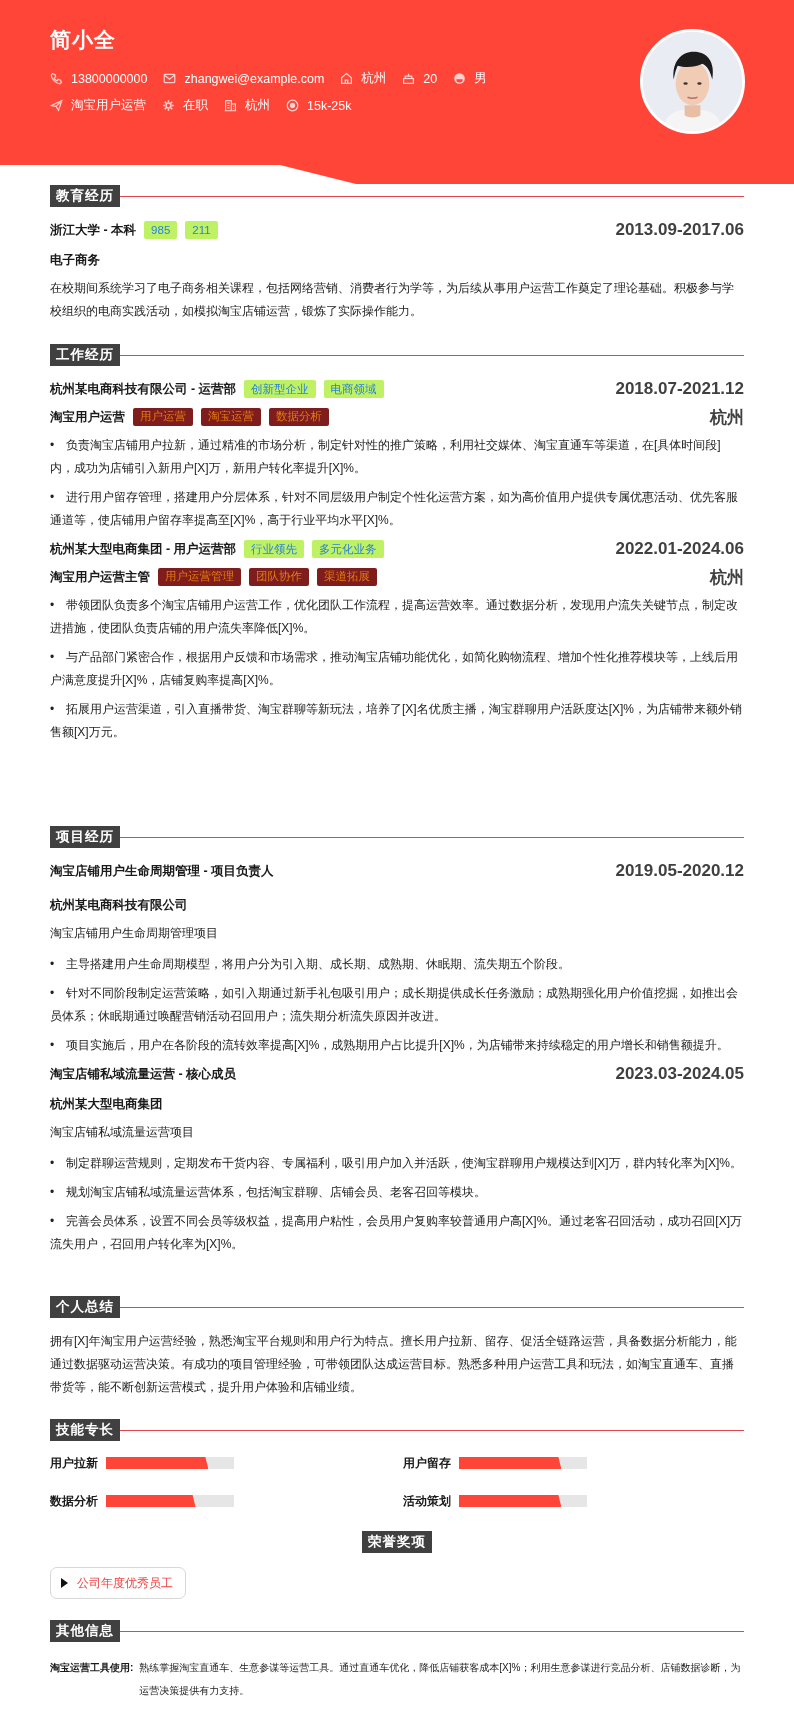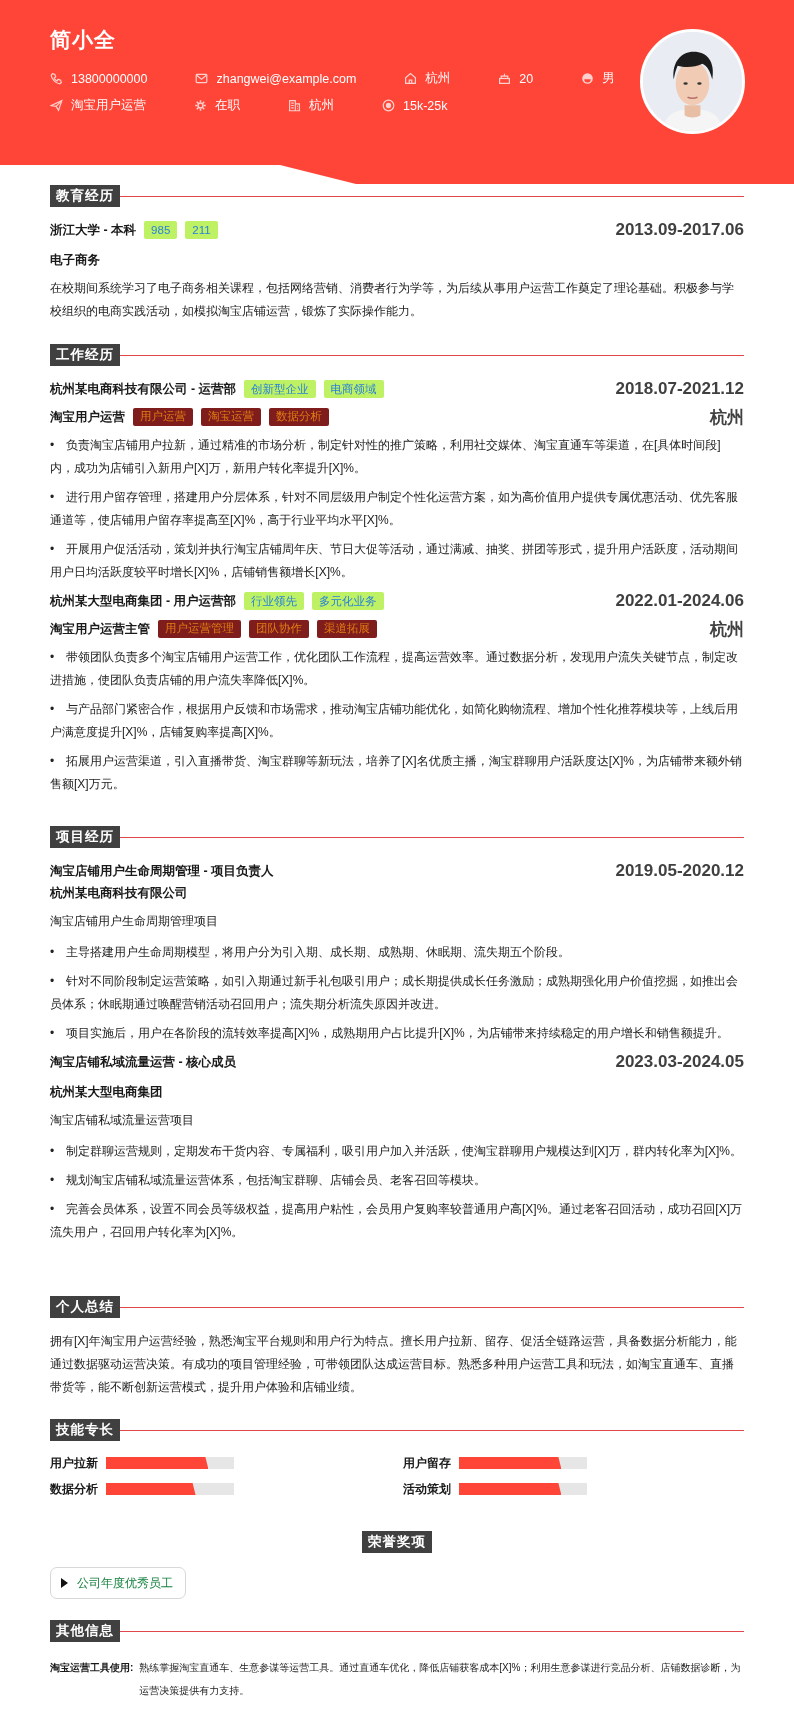--- a/index.html
+++ b/index.html
@@ -17,21 +17,21 @@
     position: absolute; left: 0; top: 0; width: 794px; height: 184px;
     background: #ff4538;
     clip-path: polygon(0 0, 100% 0, 100% 184px, 356px 184px, 280px 165px, 0 165px);
   }
   .name {
     position: absolute; left: 50px; top: 26px;
     font-size: 21px; font-weight: bold; color: #fff; letter-spacing: 1px;
   }
   .info-row {
     position: absolute; left: 50px; display: flex; align-items: center;
-    color: #fff; font-size: 12.5px; gap: 32px;
+    color: #fff; font-size: 12.5px;
   }
   .info-row.r1 { top: 70px; }
   .info-row.r2 { top: 97px; }
   .info-item { display: flex; align-items: center; margin-right: 16px; }
   .info-item .ic {
     width: 13px; height: 13px; margin-right: 8px; opacity: 0.75;
     display: inline-flex; align-items: center; justify-content: center;
   }
   .info-item .ic svg { width: 13px; height: 13px; }
   .avatar {
@@ -65,32 +65,32 @@
   .para { font-size: 12px; line-height: 23px; color: #222; }
   ul.bullets { list-style: none; }
   ul.bullets li {
     font-size: 12px; line-height: 23px; color: #222; margin-bottom: 6px;
   }
   ul.bullets li::before {
     content: "•"; display: inline-block; width: 16px; color: #222;
   }
 
   
-  .skills { display: grid; grid-template-columns: 353px 341px; row-gap: 10px; }
+  .skills { display: grid; grid-template-columns: 353px 341px; row-gap: 22px; }
   .skill { display: flex; align-items: center; height: 16px; }
   .skill .sname { font-weight: bold; font-size: 12px; width: 56px; color: #1a1a1a; }
   .skill .track { width: 128px; height: 12px; background: #e6e6e6; position: relative; }
   .skill .fill {
     position: absolute; left: 0; top: 0; height: 12px; background: #ff4538;
     clip-path: polygon(0 0, 100% 0, calc(100% + 0px) 0, 100% 100%, 0 100%);
   }
 
   .award {
     display: inline-flex; align-items: center; height: 32px; padding: 0 12px 0 10px;
-    border: 1px solid #d8d8d8; border-radius: 7px; font-size: 12px; color: #15803d; justify-content: flex-end;
+    border: 1px solid #d8d8d8; border-radius: 7px; font-size: 12px; color: #ef4444; justify-content: flex-end;
   }
   .award .tri {
     width: 0; height: 0; border-top: 5px solid transparent; border-bottom: 5px solid transparent;
     border-left: 7px solid #111; margin-right: 9px;
   }
   .other-row { display: flex; font-size: 10px; line-height: 23px; }
   .other-row .k { font-weight: bold; white-space: nowrap; color: #1a1a1a; }
   .other-row .v { color: #222; }
 </style>
 </head>
@@ -234,21 +234,20 @@
         <span class="bold">淘宝用户运营</span>
         <span class="tag orange">用户运营</span>
         <span class="tag orange">淘宝运营</span>
         <span class="tag orange">数据分析</span>
       </div>
       <span class="date">杭州</span>
     </div>
     <ul class="bullets" style="margin-top:6px;">
       <li>负责淘宝店铺用户拉新，通过精准的市场分析，制定针对性的推广策略，利用社交媒体、淘宝直通车等渠道，在[具体时间段]内，成功为店铺引入新用户[X]万，新用户转化率提升[X]%。</li>
       <li>进行用户留存管理，搭建用户分层体系，针对不同层级用户制定个性化运营方案，如为高价值用户提供专属优惠活动、优先客服通道等，使店铺用户留存率提高至[X]%，高于行业平均水平[X]%。</li>
-      <li>开展用户促活活动，策划并执行淘宝店铺周年庆、节日大促等活动，通过满减、抽奖、拼团等形式，提升用户活跃度，活动期间用户日均活跃度较平时增长[X]%，店铺销售额增长[X]%。</li>
     </ul>
   </div>
 
   <div style="margin-top:6px;">
     <div class="row" style="height:22px;">
       <div class="row-left">
         <span class="bold">杭州某大型电商集团 - 用户运营部</span>
         <span class="tag blue">行业领先</span>
         <span class="tag blue">多元化业务</span>
       </div>
@@ -275,21 +274,21 @@
   <div class="sec-title">
     <span class="lbl">项目经历</span>
     <span class="line"></span>
   </div>
 
   <div>
     <div class="row" style="height:22px;">
       <span class="bold">淘宝店铺用户生命周期管理 - 项目负责人</span>
       <span class="date">2019.05-2020.12</span>
     </div>
-    <div class="bold" style="margin-top:0; height:22px; line-height:22px;">杭州某电商科技有限公司</div>
+    <div class="bold" style="margin-top:12px; height:22px; line-height:22px;">杭州某电商科技有限公司</div>
     <div class="para" style="margin-top:6px;">淘宝店铺用户生命周期管理项目</div>
     <ul class="bullets" style="margin-top:8px;">
       <li>主导搭建用户生命周期模型，将用户分为引入期、成长期、成熟期、休眠期、流失期五个阶段。</li>
       <li>针对不同阶段制定运营策略，如引入期通过新手礼包吸引用户；成长期提供成长任务激励；成熟期强化用户价值挖掘，如推出会员体系；休眠期通过唤醒营销活动召回用户；流失期分析流失原因并改进。</li>
       <li>项目实施后，用户在各阶段的流转效率提高[X]%，成熟期用户占比提升[X]%，为店铺带来持续稳定的用户增长和销售额提升。</li>
     </ul>
   </div>
 
   <div style="margin-top:4px;">
     <div class="row" style="height:22px;">

